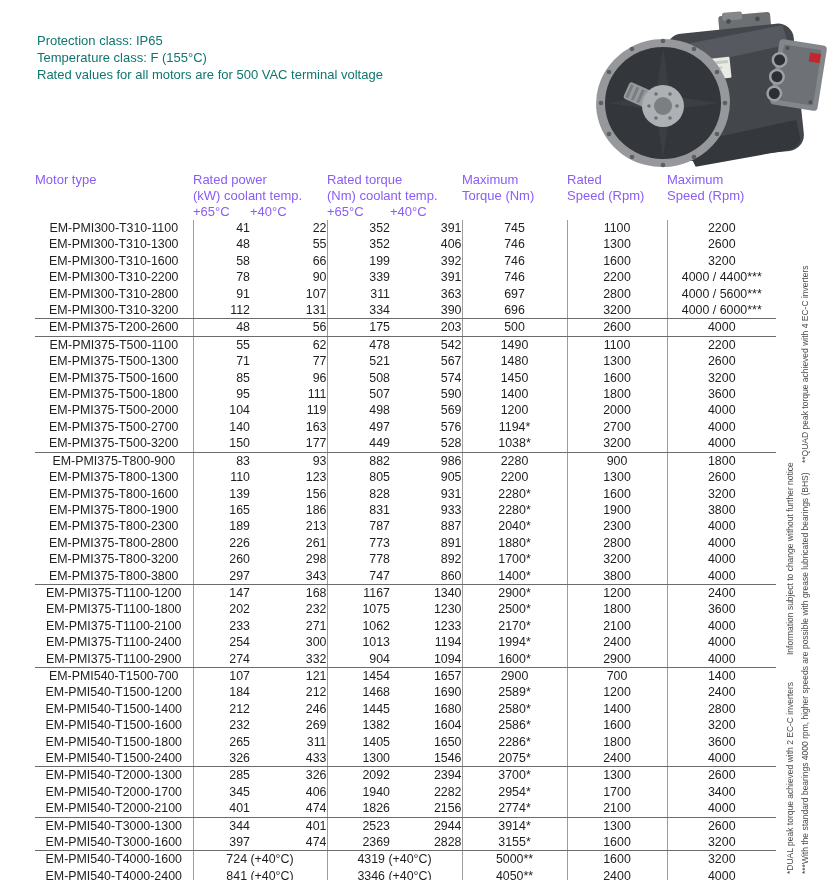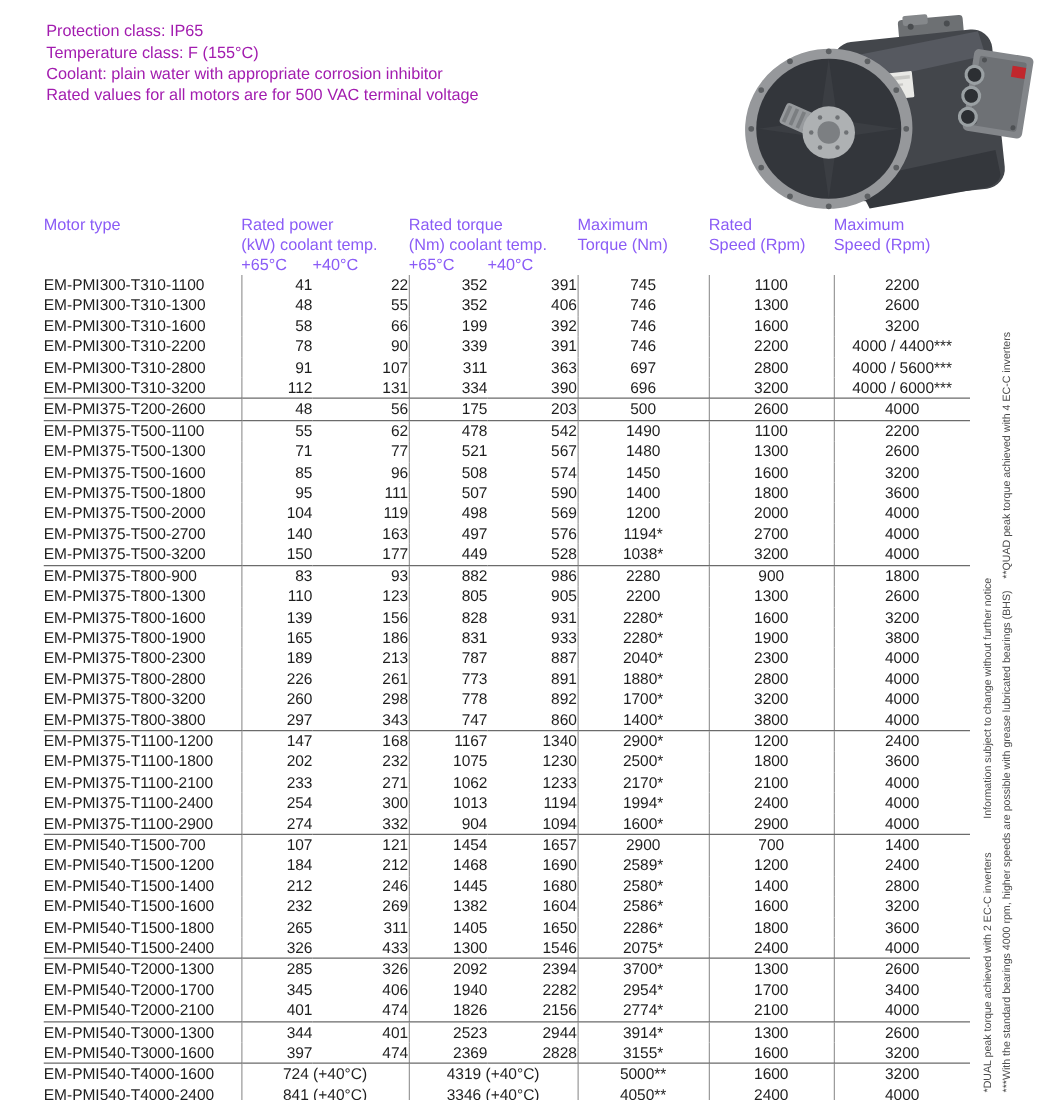--- a/index.html
+++ b/index.html
@@ -1,37 +1,37 @@
 <!DOCTYPE html>
 <html><head>
 <meta charset="utf-8">
 <style>
   html,body{margin:0;padding:0;}
   body{
     width:830px;height:880px;position:relative;background:#ffffff;
     font-family:"Liberation Sans","DejaVu Sans",sans-serif;color:#222222;
     overflow:hidden;
   }
-  .info-block{position:absolute;left:37px;top:16px;font-size:13px;line-height:17px;color:#a21caf;}
+  .info-block{position:absolute;left:37px;top:32px;font-size:13px;line-height:17px;color:#0f766e;}
   .motor-figure{position:absolute;left:593px;top:6px;width:237px;height:168px;}
   table.spec{
     position:absolute;left:35px;top:172px;width:741px;
     border-collapse:collapse;table-layout:fixed;
   }
   table.spec th{
     font-weight:normal;font-size:13px;text-align:left;vertical-align:top;
     padding:0;height:16px;line-height:15px;color:#8b5cf6;white-space:nowrap;
   }
   th.h-left{padding-left:2px;}
   th.h-temp{text-align:center;padding-left:0;}
   table.spec td{
     font-size:12.4px;height:16.4px;line-height:16.4px;padding:0;
     color:#1e1e1e;white-space:nowrap;overflow:hidden;
   }
-  td.c-motor{text-align:left;}
+  td.c-motor{text-align:center;}
   td.c-num{text-align:right;}
   td.c-center{text-align:center;}
   td.bR{border-right:1px solid #9c9c9c;}
   tr.sep td{border-bottom:1px solid #6b6b6b;}
   .pr-p65{padding-right:7px;}
   .pr-p40{padding-right:20px;}
   .pr-t65{padding-right:5px;}
   .pr-t40{padding-right:15px;}
   .vtext{
     position:absolute;transform:rotate(-90deg);transform-origin:0 0;
@@ -39,21 +39,20 @@
   }
 </style>
 </head>
 <body>
 
 <div class="page">
 
   <div class="info-block">
     <div>Protection class: IP65</div>
     <div>Temperature class: F (155°C)</div>
-    <div>Coolant: plain water with appropriate corrosion inhibitor</div>
     <div>Rated values for all motors are for 500 VAC terminal voltage</div>
   </div>
 
   <svg class="motor-figure" viewBox="0 0 237 168" xmlns="http://www.w3.org/2000/svg">
 
     <g transform="rotate(-5 152 20)">
       <rect x="126" y="8" width="52" height="24" rx="3" fill="#6d7073"></rect>
       <rect x="130" y="5" width="20" height="8" rx="2" fill="#85888b"></rect>
       <circle cx="136" cy="14" r="2.4" fill="#4a4d50"></circle>
       <circle cx="165" cy="14" r="2.4" fill="#4a4d50"></circle>

